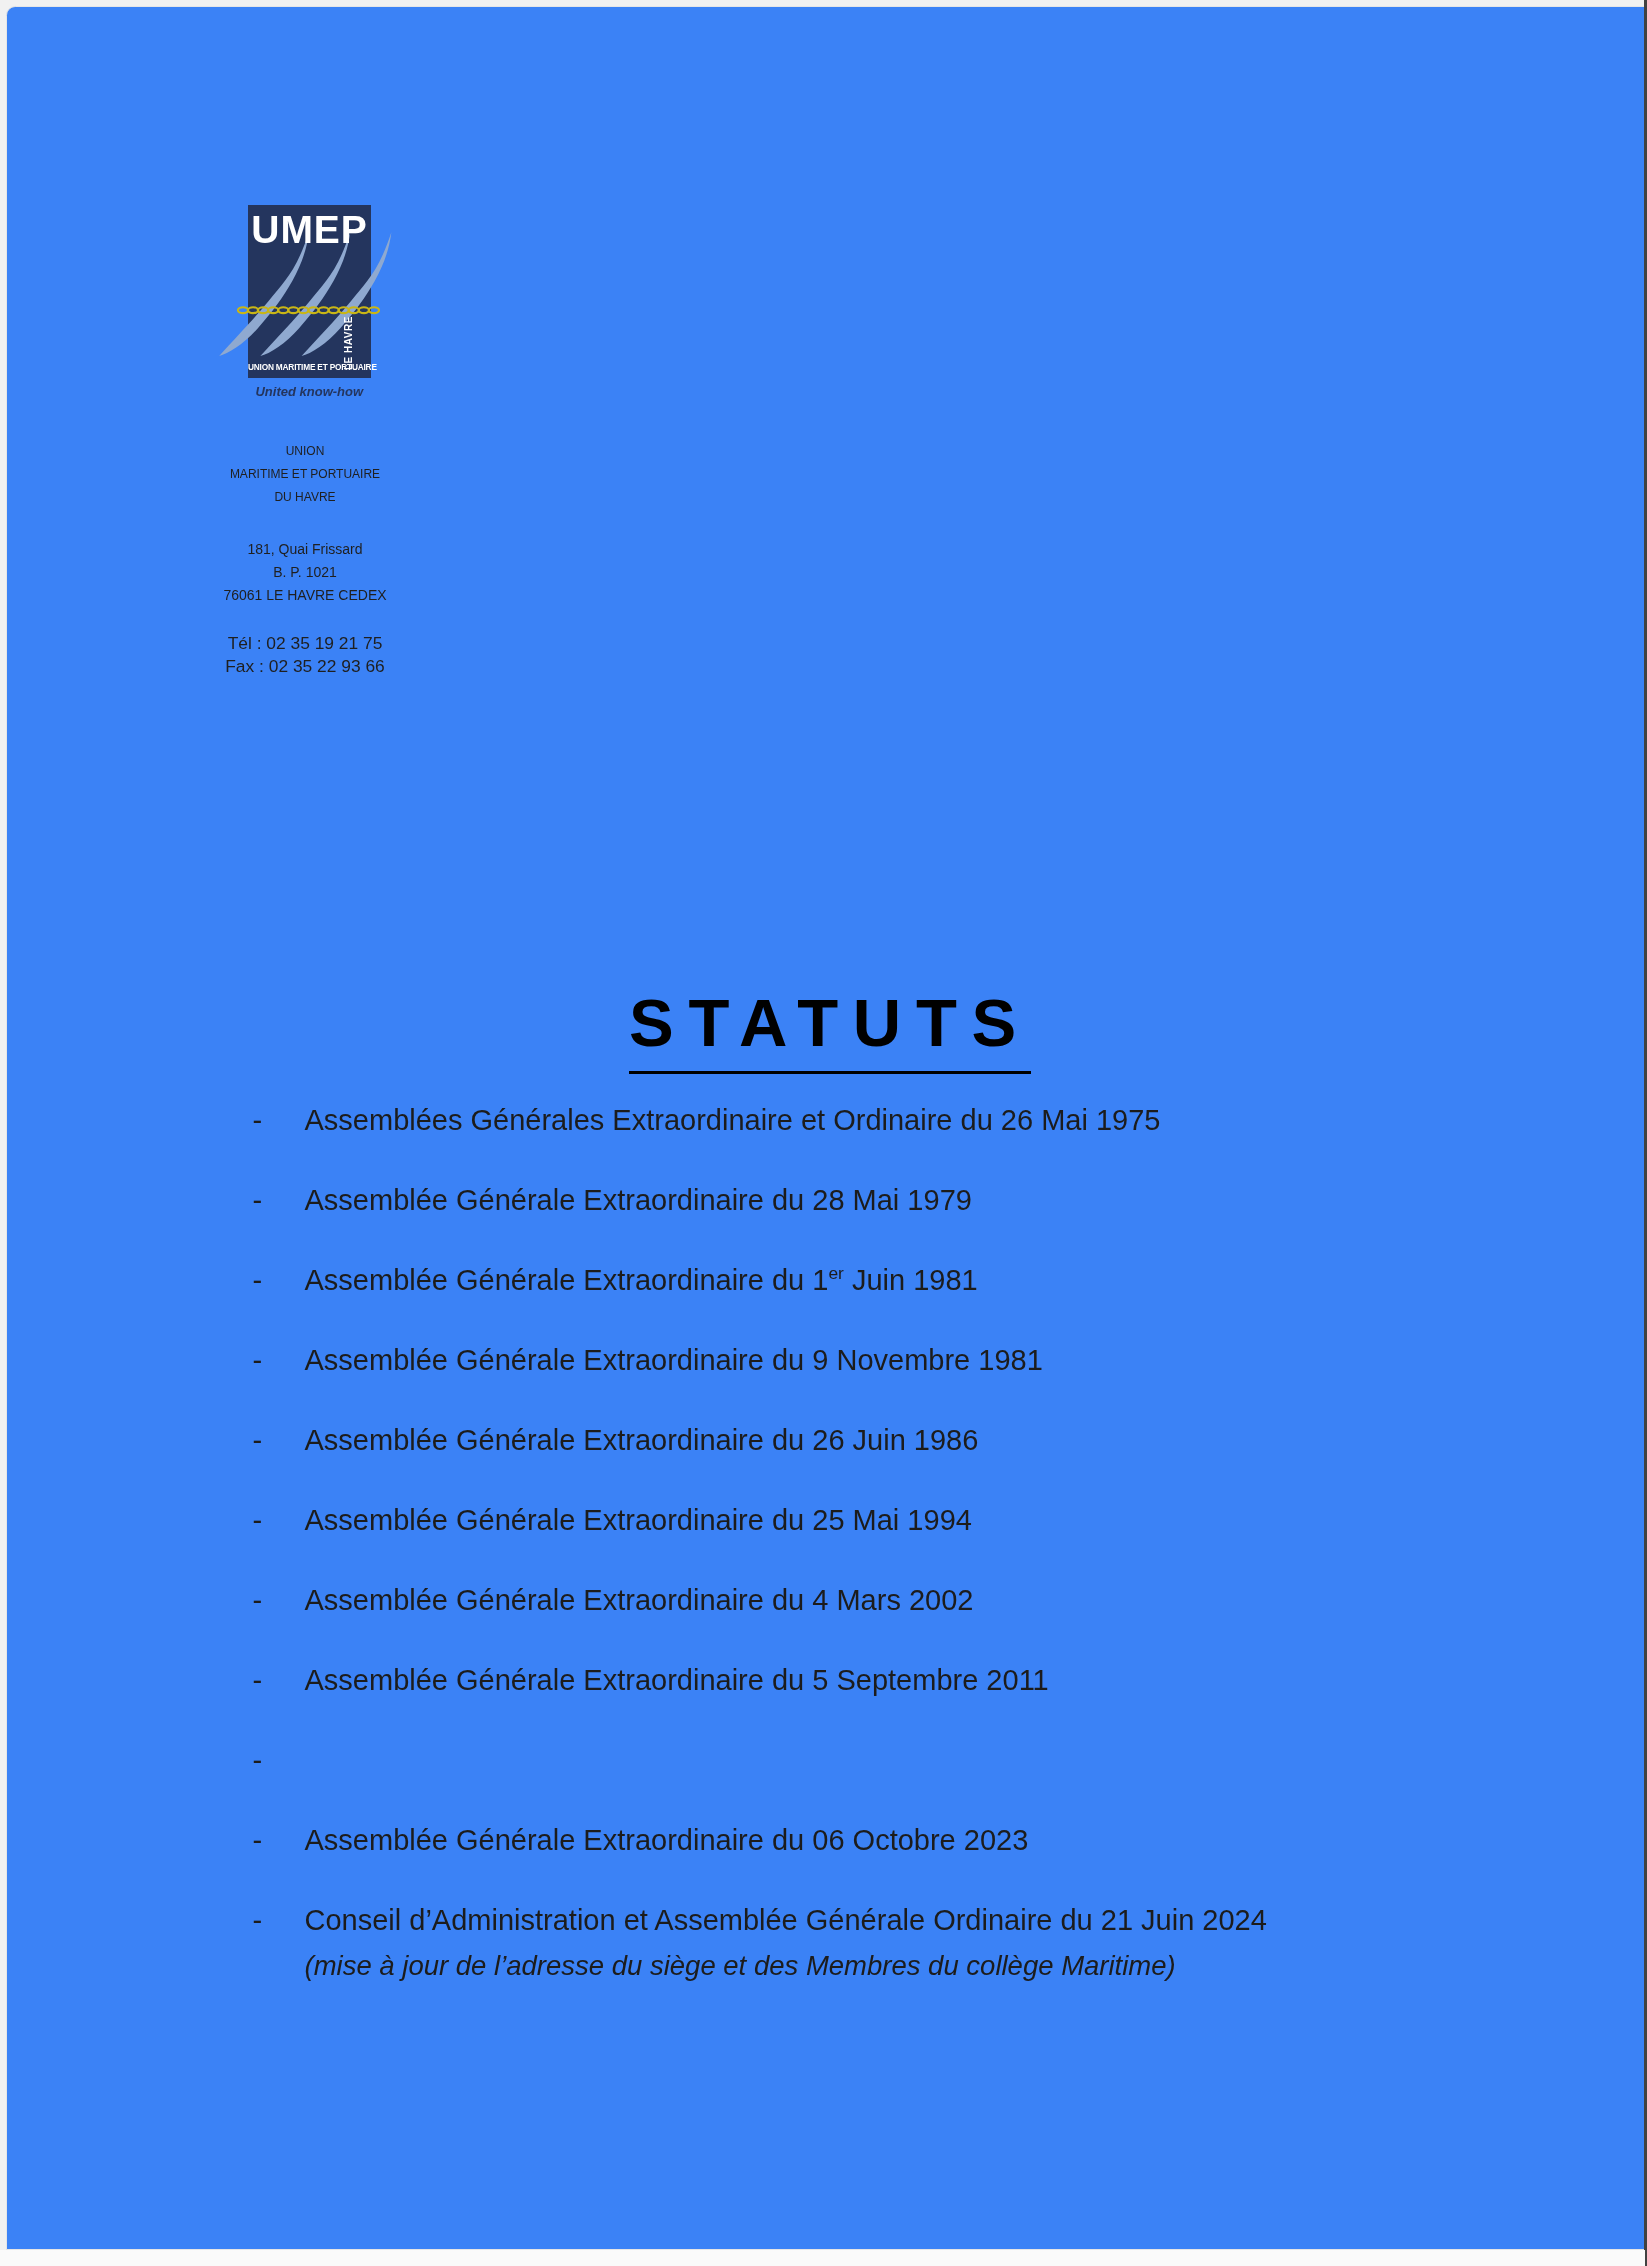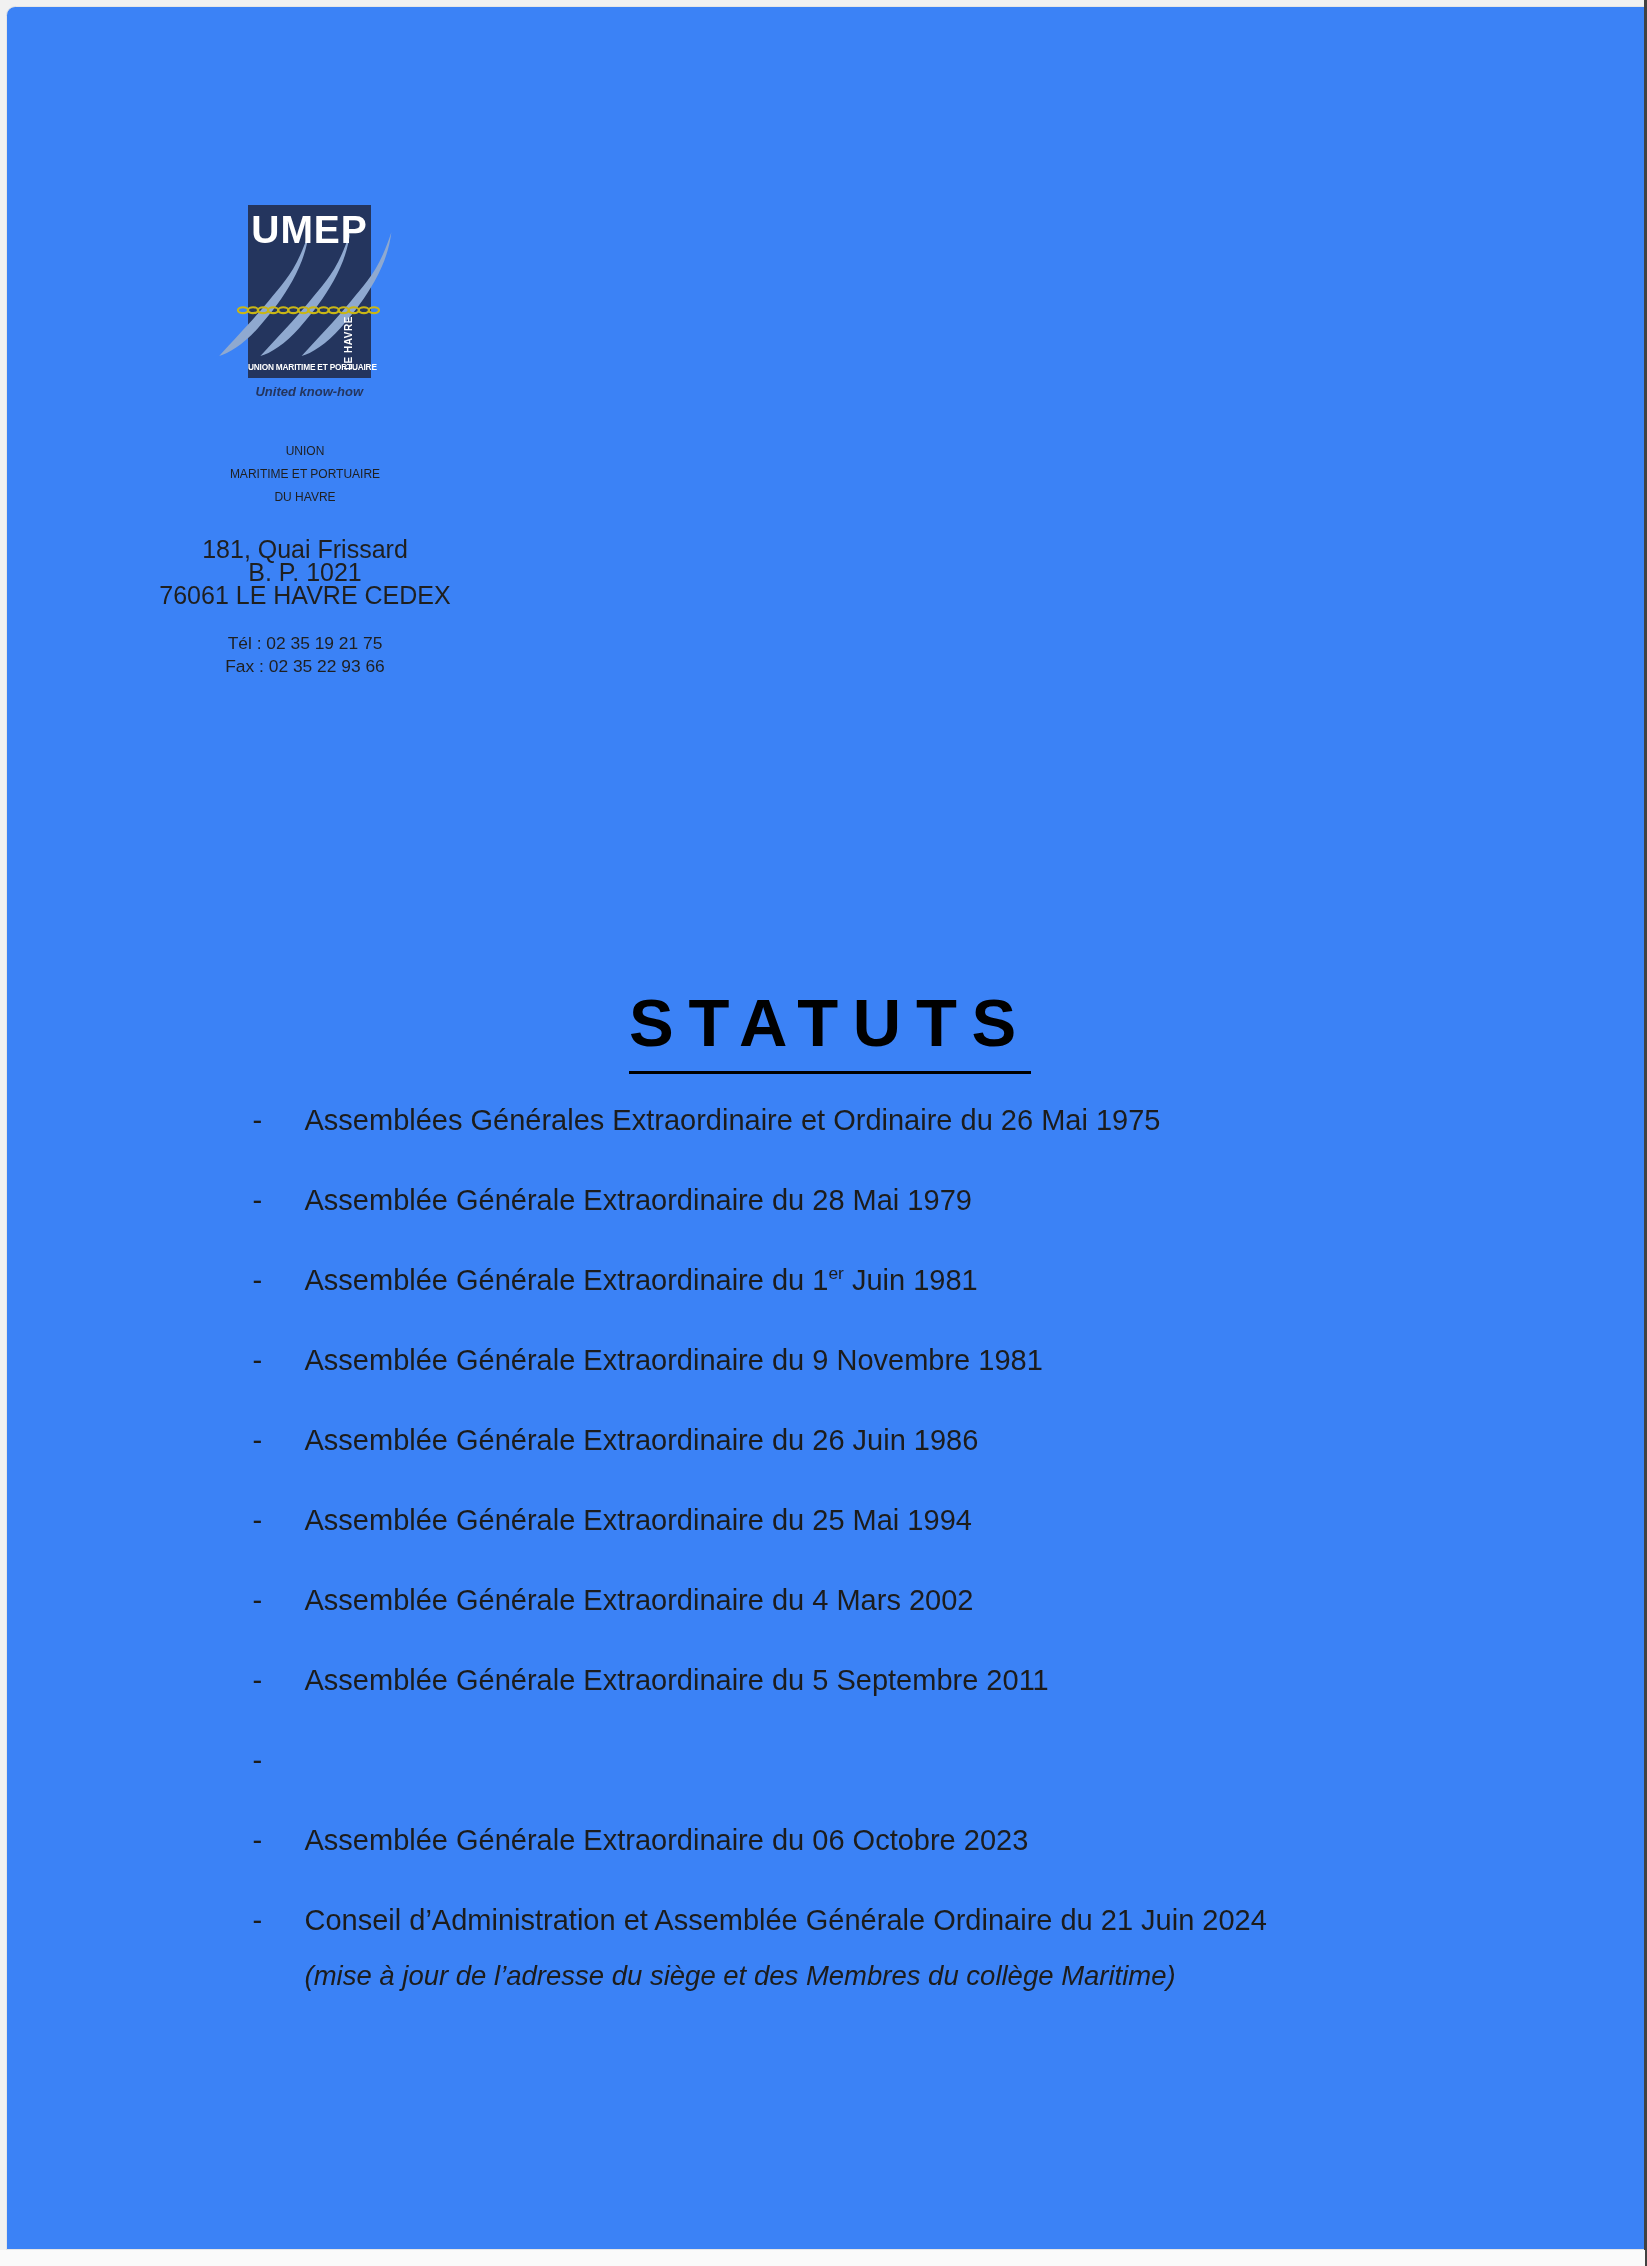--- a/index.html
+++ b/index.html
@@ -63,21 +63,21 @@
     font-size:13px; font-weight:bold; font-style:italic;
     color:#24355e;
   }
 
   
   .org-block, .addr-block, .contact-block {
     position:absolute; left:145px; width:307px;
     text-align:center; color:#1f1f1f;
   }
   .org-block     { top:433px; font-size:12px; line-height:23px; }
-  .addr-block    { top:531px; font-size:25px; line-height:23px; }
+  .addr-block    { top:531px; font-size:14px; line-height:23px; }
   .contact-block { top:625px; font-size:17.4px; line-height:23px; }
 
   
   .title-wrap { position:absolute; left:0; top:977px; width:1647px; text-align:center; }
   .title-text {
     display:inline-block;
     font-size:67px; font-weight:bold; color:#000000;
     letter-spacing:14.7px;
     padding-bottom:9.2px;
     border-bottom:3.7px solid #000000;
@@ -85,21 +85,21 @@
 
   
   .amend-list { position:absolute; left:246px; top:1095px; width:1175px; }
   .amend-item { display:flex; margin-bottom:43px; font-size:29px; line-height:37px; color:#1c1c1c; }
   .amend-item .dash { flex:0 0 52px; }
   .amend-item .li-text { white-space:nowrap; }
   .amend-item sup { font-size:17.4px; line-height:0; vertical-align:super; }
   .amend-item .note {
     display:block;
     font-style:italic; font-size:27.5px; line-height:35px;
-    margin-top:19px; white-space:nowrap;
+    margin-top:9px; white-space:nowrap;
   }
   .amend-item .note:empty { display:none; }
 </style>
 </head>
 <body>
 
 <div class="page">
 
   <div class="logo-group">
     <div class="logo-rect"></div>

